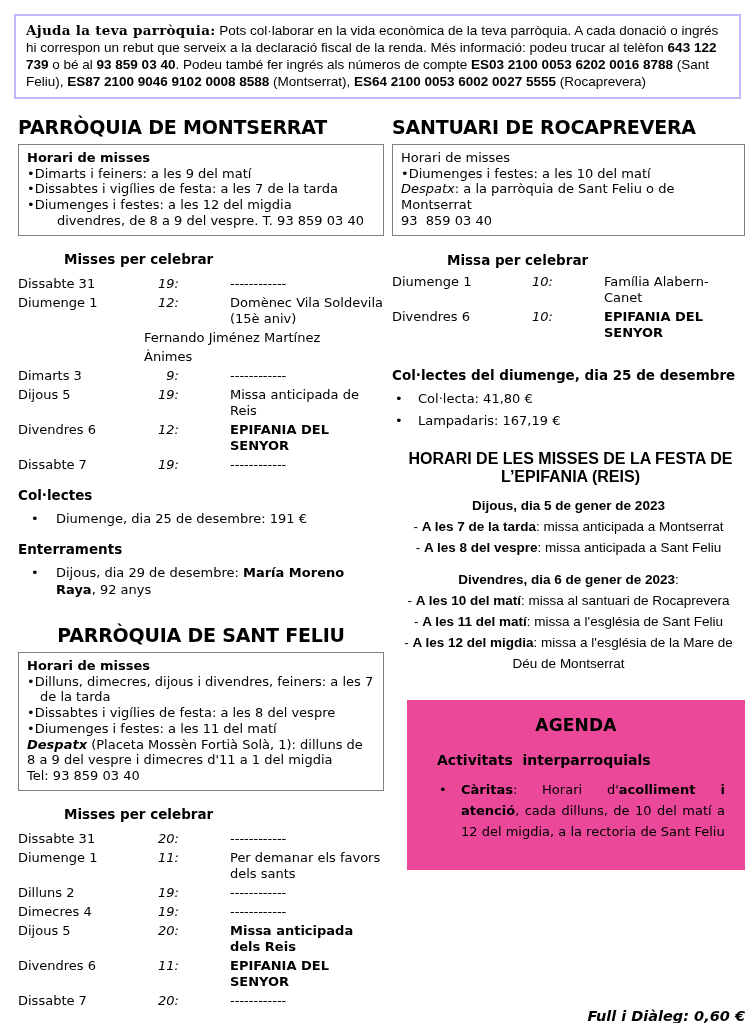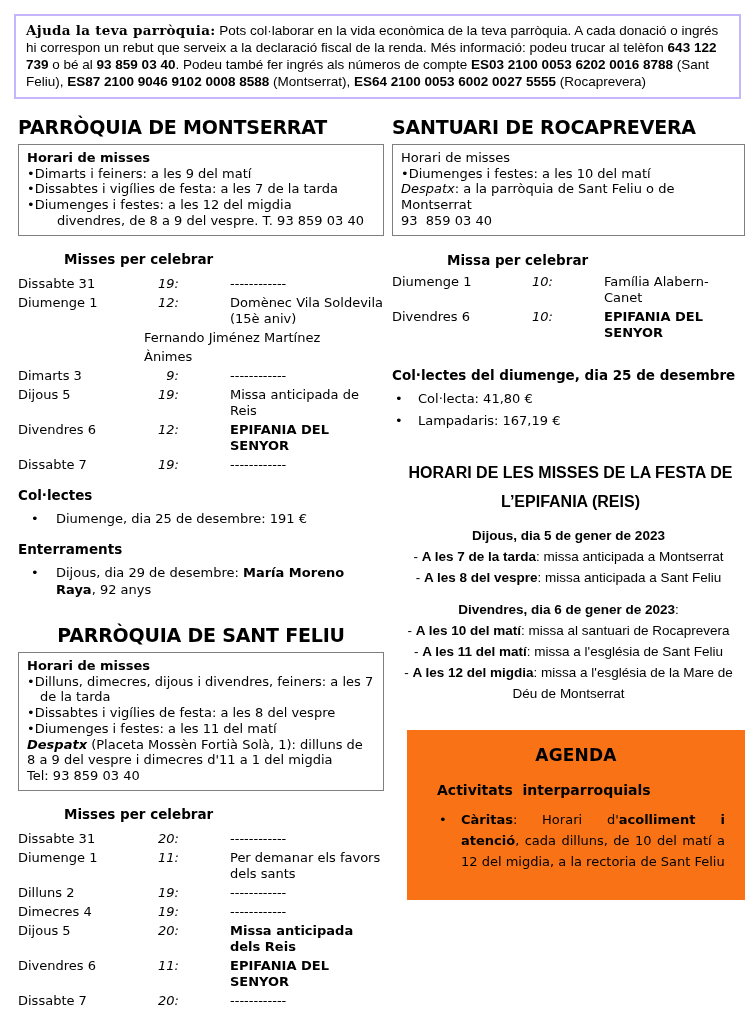--- a/index.html
+++ b/index.html
@@ -71,36 +71,36 @@
   .bullet.tight { padding-left: 26px; margin-bottom: 6px; }
   .bullet.tight::before { left: 3px; }
 
   .sf-title { margin-top: 26px; }
 
   
   .epi-heading {
     font-family: "Liberation Sans", sans-serif;
     font-weight: bold;
     font-size: 16px;
-    line-height: 29px;
+    line-height: 18px;
     text-align: center;
-    margin: 28px 2px 0 6px;
+    margin: 20px 2px 0 6px;
   }
   .epi-block {
     font-family: "Liberation Sans", sans-serif;
     font-size: 13.5px;
     line-height: 21px;
     margin-top: 9px;
     text-align: center;
   }
   .epi-block + .epi-block { margin-top: 11px; }
 
   
   .agenda-box {
-    background: #f97316;
+    background: #ec4899;
     margin: 26px 0 0 15px;
     padding: 15px 18px 28px 18px;
   }
   .agenda-title { font-weight: bold; font-size: 17px; text-align: center; letter-spacing: 0.2px; }
   .agenda-sub { font-weight: bold; font-size: 14px; margin: 17px 0 11px 12px; white-space: pre-wrap; }
   .agenda-bullet {
     position: relative;
     padding-left: 36px;
     padding-right: 2px;
     line-height: 21px;

